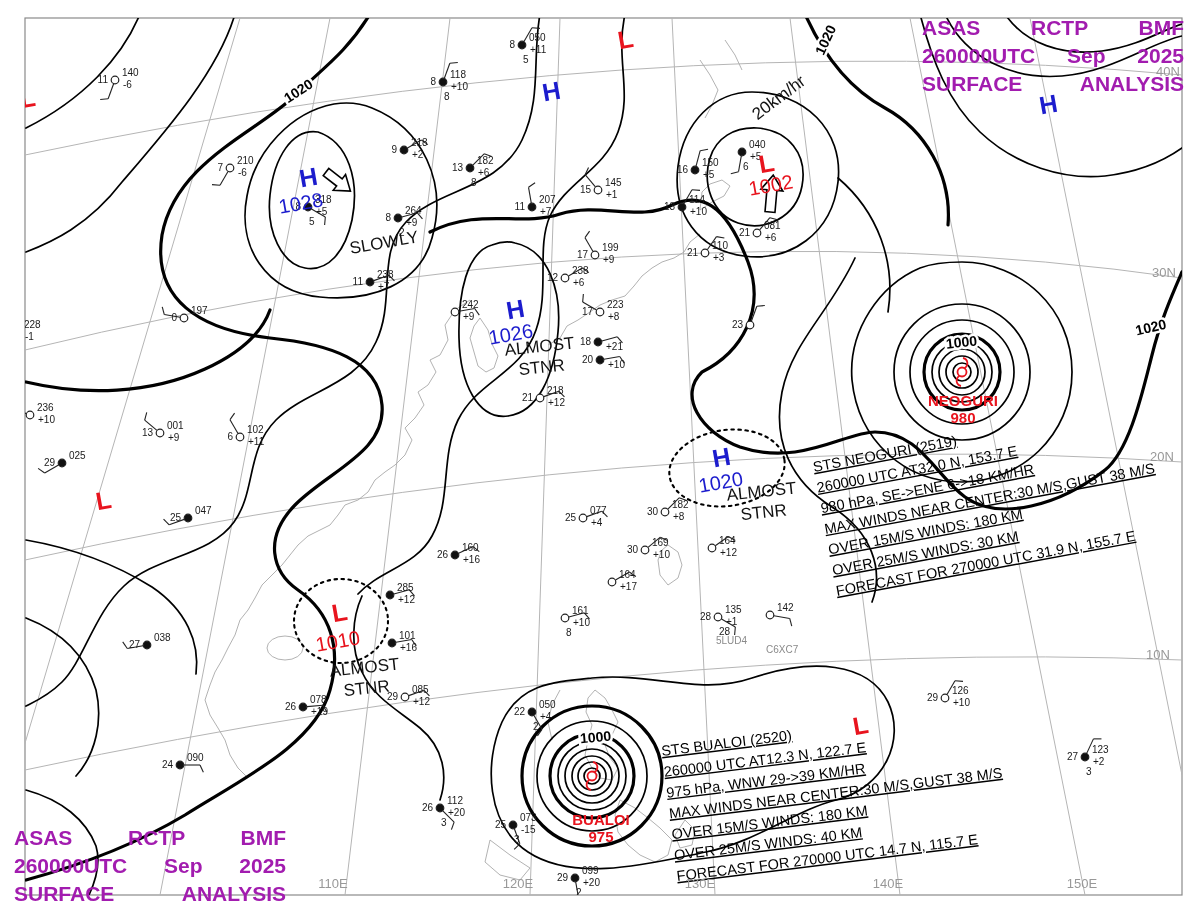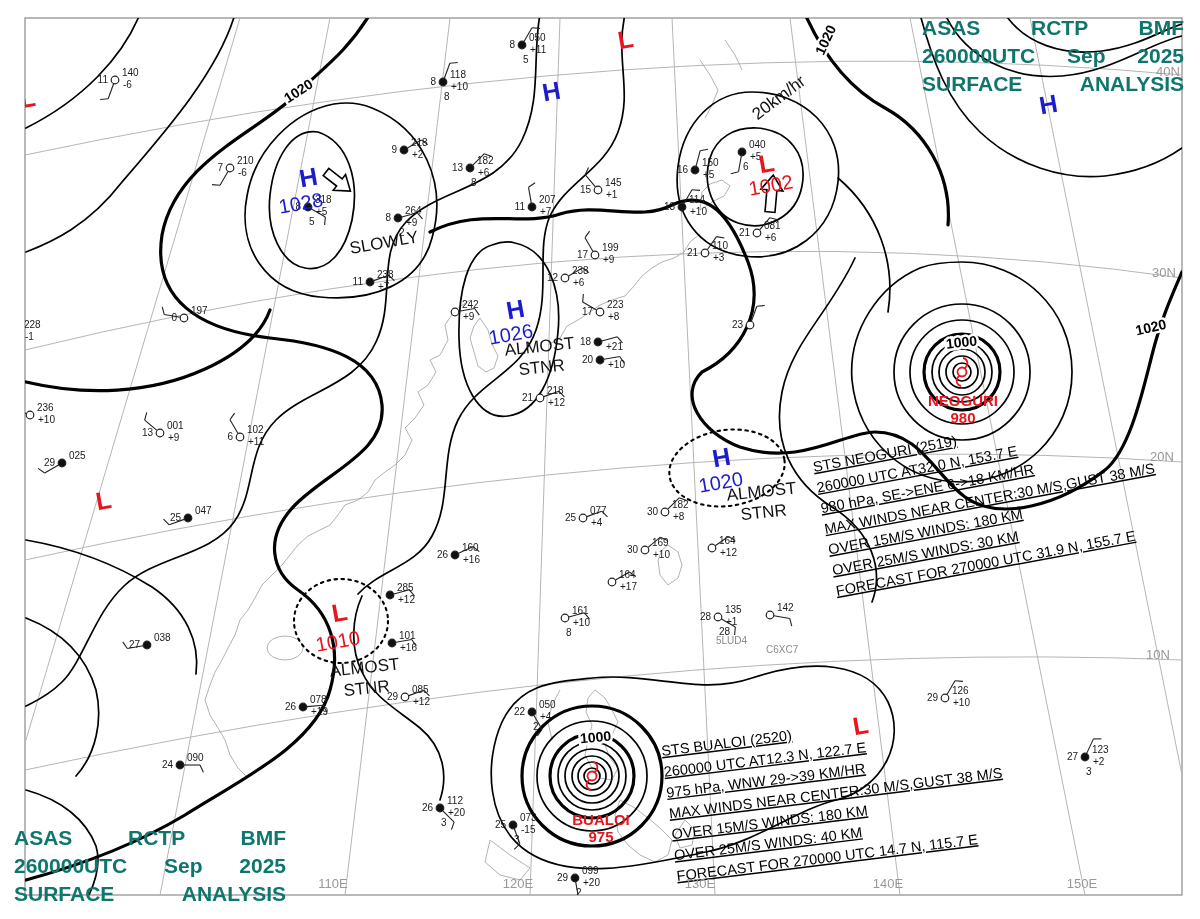--- a/index.html
+++ b/index.html
@@ -19,21 +19,21 @@
   .axis{font-size:13px;fill:#989898;}
   .isolbl{font-size:14px;font-weight:bold;fill:#000;paint-order:stroke;stroke:#fff;stroke-width:5px;text-anchor:middle;}
   .sym{font-size:25px;font-weight:bold;text-anchor:middle;}
   .symval{font-size:20px;text-anchor:middle;}
   .move{font-size:17px;fill:#111;text-anchor:middle;}
   .storm{font-size:14.5px;fill:#000;text-decoration:underline;}
   .scenter{font-size:15px;font-weight:bold;fill:#e8141e;text-anchor:middle;}
   .ship{font-size:10px;fill:#8a8a8a;}
   .ty{fill:none;stroke:#e8141e;stroke-width:1.8;}
   .oparrow{fill:#fff;stroke:#000;stroke-width:1.6;}
-  .titleblock{position:absolute;color:#0f766e;font-weight:bold;font-size:21px;line-height:28px;}
+  .titleblock{position:absolute;color:#a21caf;font-weight:bold;font-size:21px;line-height:28px;}
   .titleblock div{text-align:justify;text-align-last:justify;}
 </style>
 </head>
 <body>
 
 <div id="stage">
 
   <svg id="chart" width="1200" height="919" viewBox="0 0 1200 919">
     <defs>
       <clipPath id="clip">

